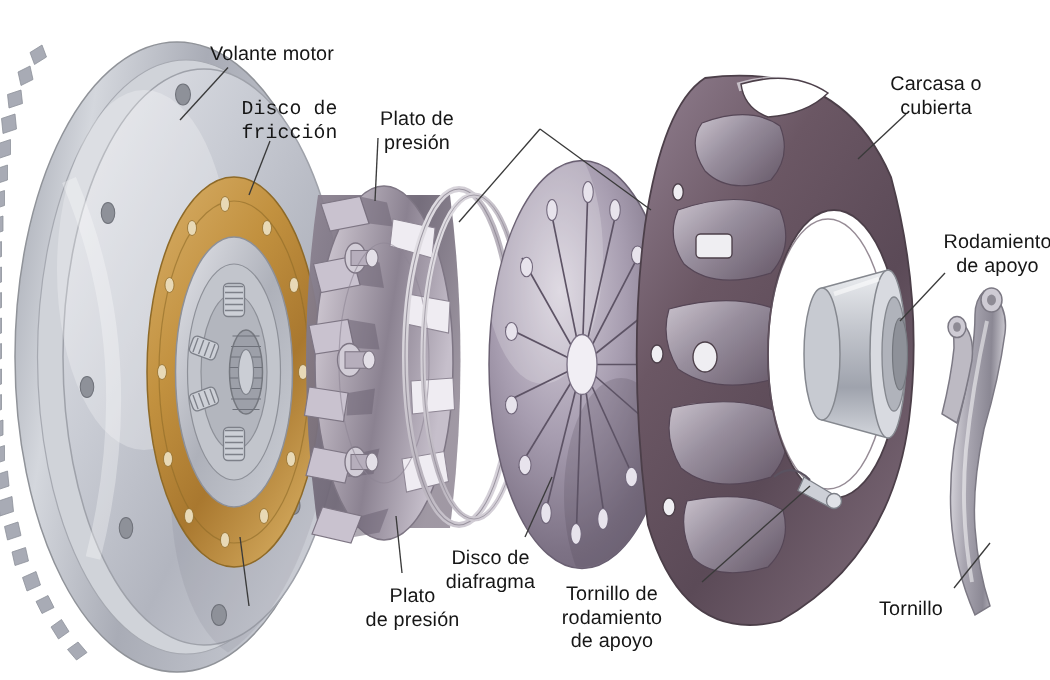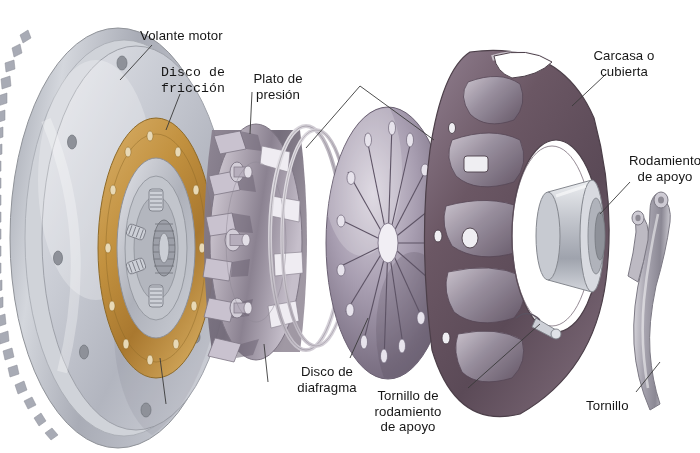--- a/index.html
+++ b/index.html
@@ -373,18 +373,20 @@
   <div class="lbl c" style="left:160px;top:65px;width:66px;font-family:Liberation Mono, monospace;">Disco de
 fricción</div>
   <div class="lbl c" style="left:244px;top:58px;width:68px;margin-top:13px;">Plato de
 presión</div>
   <div class="lbl c" style="left:584px;top:48px;width:80px;">Carcasa o
 cubierta</div>
   <div class="lbl c" style="left:629px;top:153px;width:72px;">Rodamiento
 de apoyo</div>
   <div class="lbl c" style="left:287px;top:364px;width:80px;">Disco de
 diafragma</div>
+  <div class="lbl c" style="left:238px;top:389px;width:74px;">Plato
+de presión</div>
   <div class="lbl c" style="left:366px;top:388px;width:84px;">Tornillo de
 rodamiento
 de apoyo</div>
   <div class="lbl l" style="left:586px;top:398px;">Tornillo</div>
 
 </div>
 
 </body></html>

